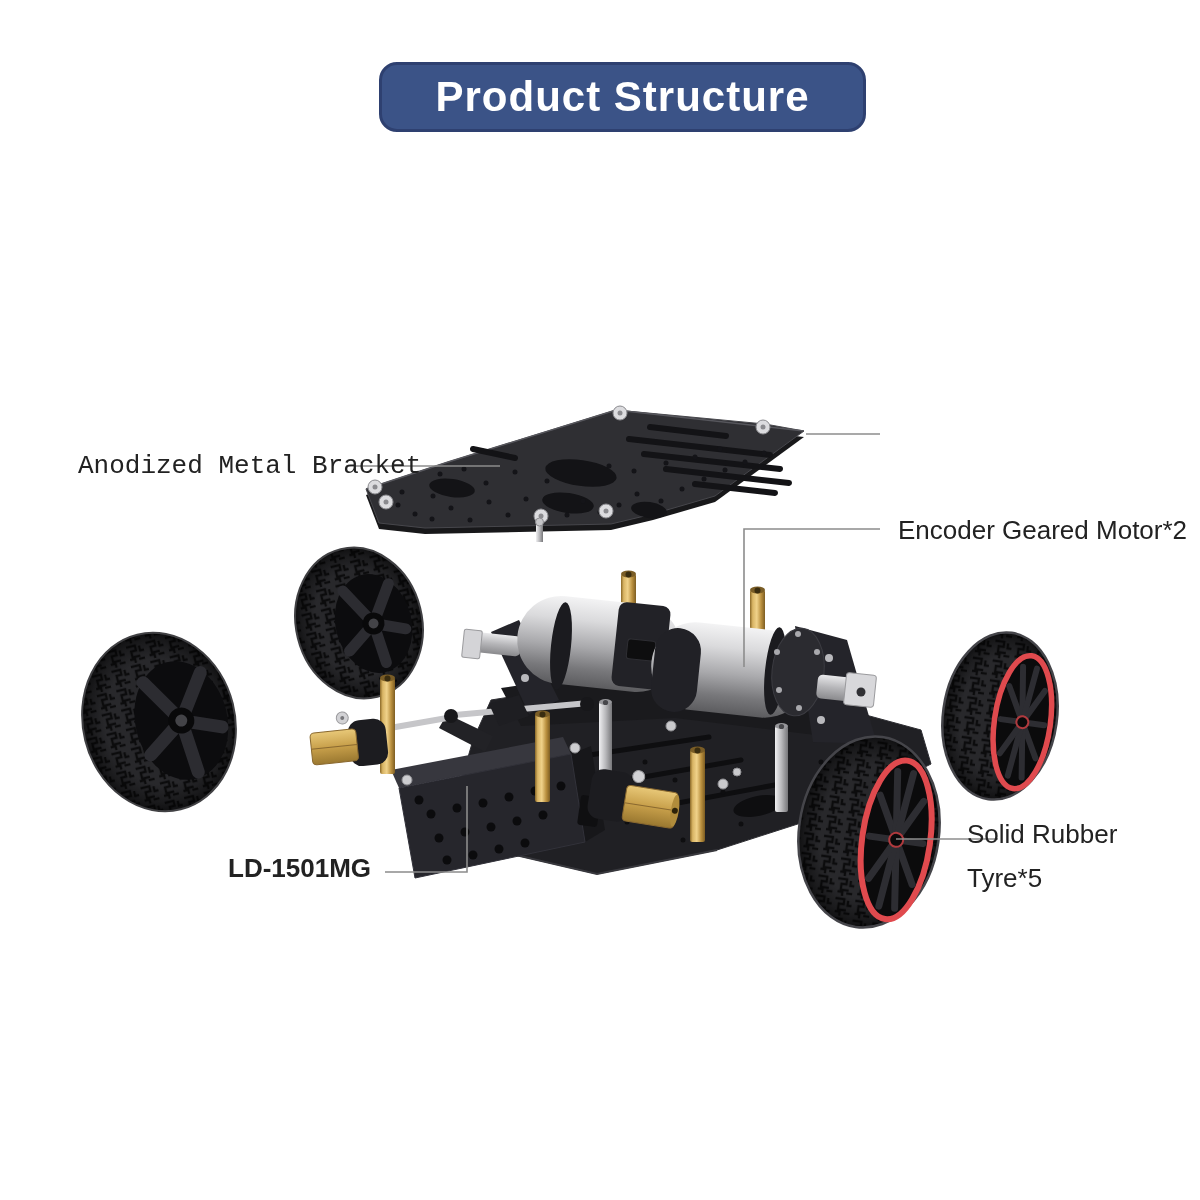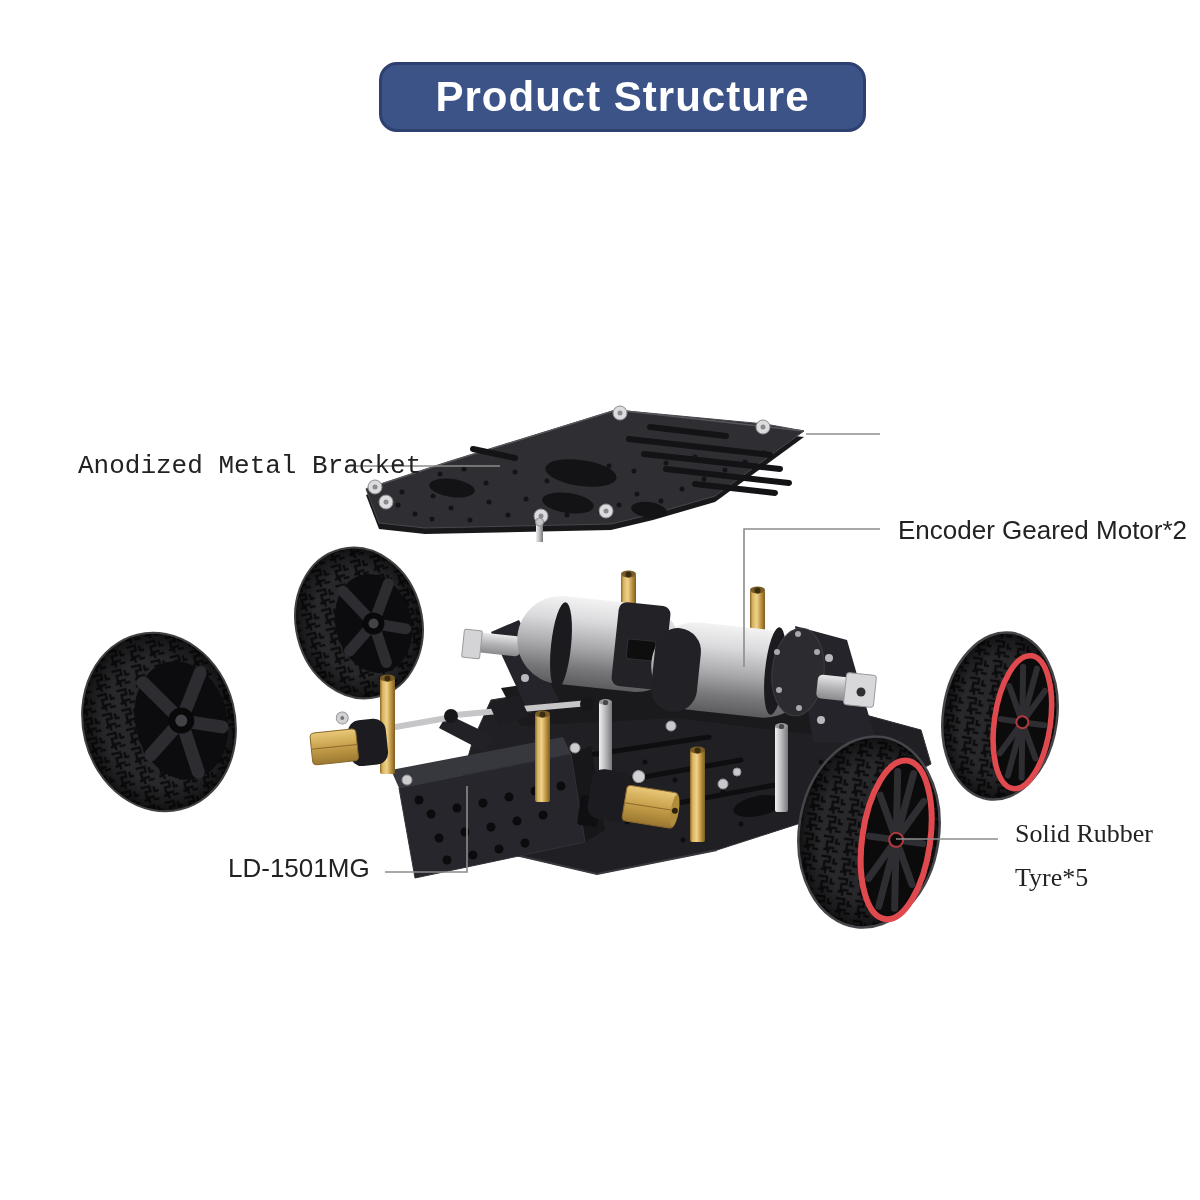--- a/index.html
+++ b/index.html
@@ -25,22 +25,22 @@
     white-space:nowrap;
   }
   .lbl{
     position:absolute;color:var(--label-text);
     font-size:26px;line-height:44px;white-space:nowrap;
   }
   .lbl div{white-space:nowrap;}
   #lbl-bracket{left:55px;top:444px;font-family:Liberation Mono, monospace;}
   #lbl-expansion{left:875px;top:362px;}
   #lbl-motor{left:875px;top:508px;}
-  #lbl-servo{left:205px;top:846px;}
-  #lbl-tyre{left:992px;top:812px;font-family:Liberation Serif, serif;}
+  #lbl-servo{left:205px;top:846px;font-weight:bold;}
+  #lbl-tyre{left:944px;top:812px;}
   svg{position:absolute;left:0;top:0;}
 </style>
 </head>
 <body>
 
 <div class="stage">
 
   <div class="badge">
     <span class="badge-title">Product Structure</span>
   </div>

